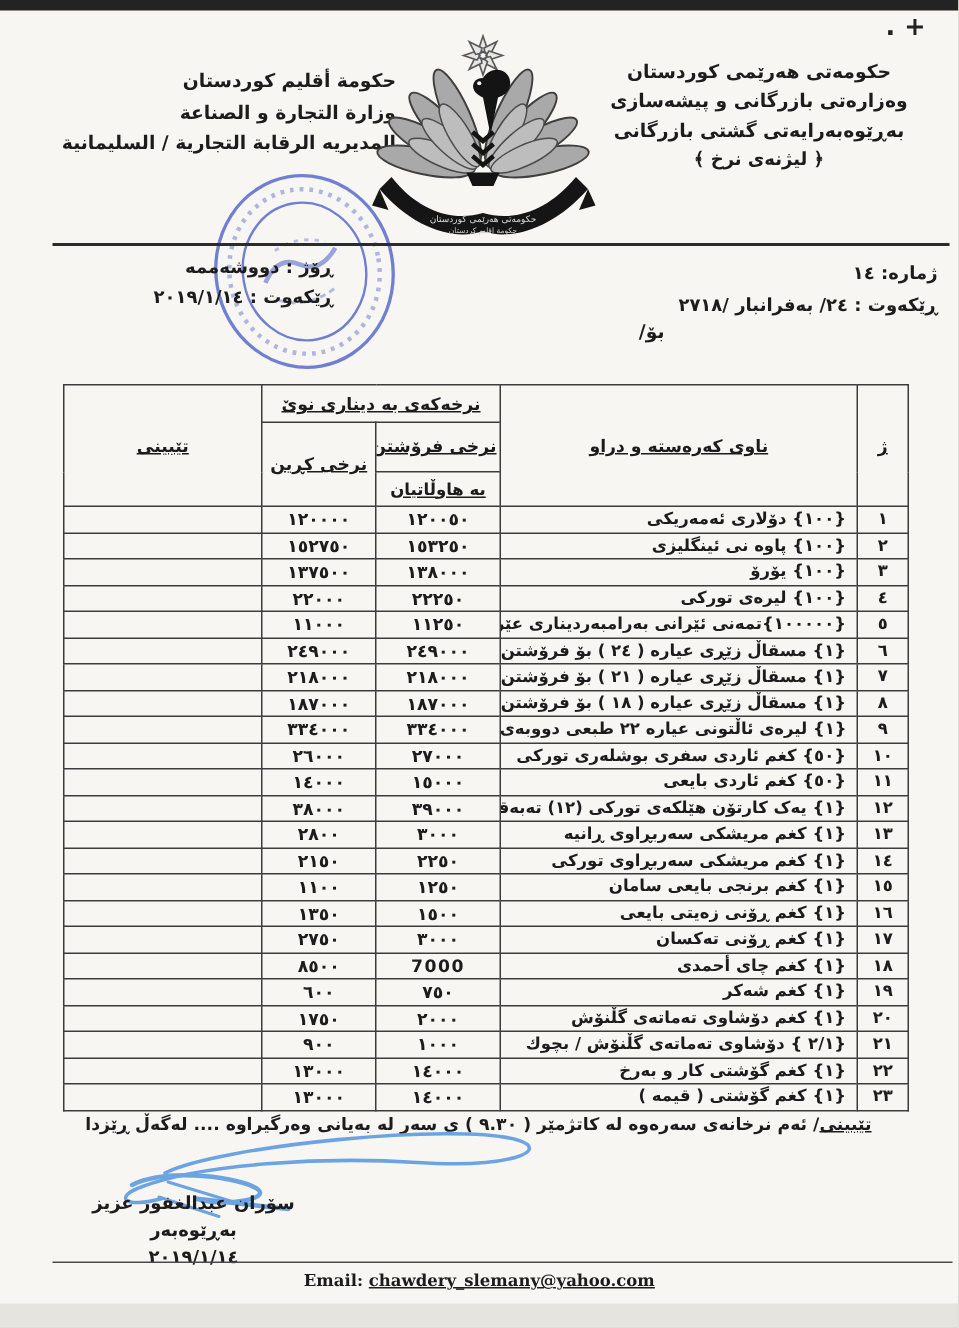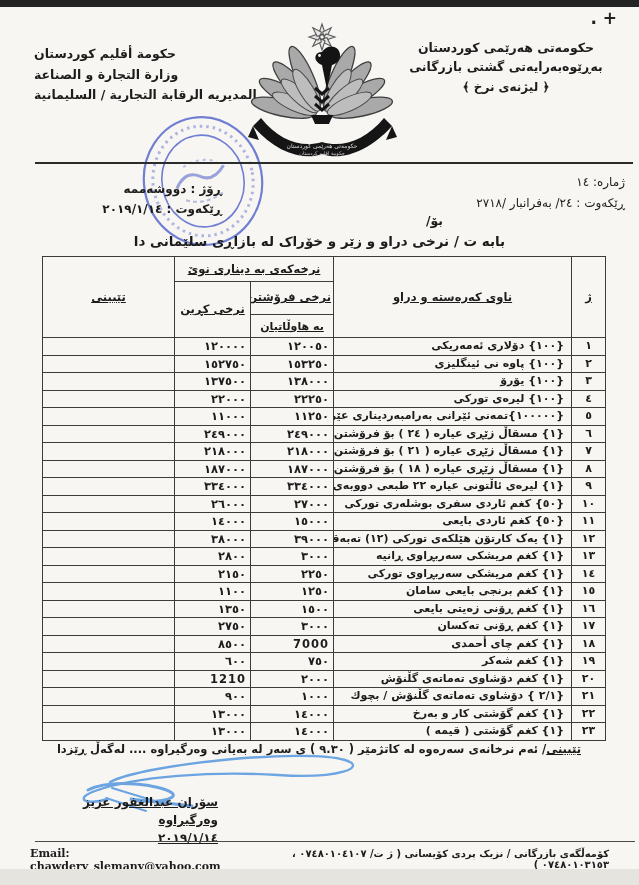--- a/index.html
+++ b/index.html
@@ -10,76 +10,77 @@
     color:#1c1c1c;direction:rtl;
   }
   .top-bar{position:absolute;left:0;top:0;width:639px;height:7px;background:#232323;}
   .bottom-strip{position:absolute;left:0;top:869px;width:639px;height:16px;background:#e6e4df;}
   .corner-mark{position:absolute;right:22px;top:8px;font-size:17px;font-weight:bold;color:#222;direction:ltr;}
 
   .hdr-right{position:absolute;right:12px;top:38px;width:242px;text-align:center;font-weight:bold;}
   .hdr-right .l1,.hdr-right .l2,.hdr-right .l3{font-size:12.5px;line-height:1.55;}
   .hdr-right .l4{font-size:10px;line-height:1.6;}
   .hdr-right .l5{font-size:12px;line-height:1.7;}
-  .hdr-left{position:absolute;left:34px;top:44px;width:230px;text-align:left;font-weight:bold;font-size:12.5px;line-height:1.65;}
+  .hdr-left{position:absolute;left:34px;top:44px;width:230px;text-align:right;font-weight:bold;font-size:12.5px;line-height:1.65;}
 
   .emblem{position:absolute;left:245px;top:22px;}
   .stamp{position:absolute;left:136px;top:108px;pointer-events:none;}
 
   .rule-1{position:absolute;left:35px;top:162px;width:598px;border-top:2.5px solid #2b2b2b;}
   .rule-2{position:absolute;left:35px;top:841px;width:600px;border-top:1.5px solid #4a4a4a;}
 
-  .meta-right{position:absolute;right:14px;top:172px;text-align:right;font-weight:normal;font-size:12px;line-height:1.75;}
-  .meta-left{position:absolute;left:24px;top:179px;width:198px;text-align:right;font-weight:bold;font-size:12px;line-height:1.7;}
+  .meta-right{position:absolute;right:14px;top:172px;text-align:right;font-weight:bold;font-size:12px;line-height:1.75;}
+  .meta-left{position:absolute;left:24px;top:168px;width:198px;text-align:right;font-weight:bold;font-size:12px;line-height:1.7;}
   .to-label{position:absolute;right:196px;top:213px;font-weight:bold;font-size:12.5px;}
   .doc-title{position:absolute;left:60px;right:60px;top:233px;text-align:center;font-weight:bold;font-size:13.5px;}
 
   table.price-table{
     position:absolute;left:42px;top:256px;width:563px;
     border-collapse:collapse;direction:rtl;table-layout:fixed;
   }
   .price-table th,.price-table td{
     border:1px solid #3c3c3c;font-weight:bold;padding:0 4px;
     overflow:hidden;white-space:nowrap;
   }
   .price-table th{font-size:11.5px;text-align:center;padding:1px 2px;text-decoration:underline;}
   .th-pre{white-space:pre-line;line-height:1.15;}
   .price-table td{height:16.5px;font-size:11px;line-height:1.05;}
   td.c-no{text-align:center;font-size:11px;}
   td.c-name{text-align:right;padding-right:7px;font-size:11px;}
-  td.c-sell,td.c-buy{font-size:11.5px;letter-spacing:1px;}
+  td.c-sell,td.c-buy{text-align:center;font-size:11.5px;letter-spacing:1px;}
   td.c-note{background:transparent;}
   tr.h-group th{height:22px;}
   tr.h-sub th{height:30px;}
   tr.h-sub2 th{height:20px;font-size:11px;margin-top:44px;}
 
   .note-line{position:absolute;right:58px;top:742px;font-weight:bold;font-size:11.5px;text-align:right;}
   .note-line .nl-label{text-decoration:underline;}
 
   .signature{position:absolute;left:50px;top:746px;}
-  .signer{position:absolute;left:40px;top:793px;width:178px;text-align:right;font-weight:bold;font-size:12px;line-height:1.5;text-decoration:underline;}
+  .signer{position:absolute;left:40px;top:793px;width:178px;text-align:center;font-weight:bold;font-size:12px;line-height:1.5;}
 
   .footer-line{
     position:absolute;left:30px;right:30px;top:847px;
     display:flex;flex-direction:row;justify-content:center;align-items:baseline;gap:7px;
     font-weight:bold;font-size:10px;direction:rtl;
   }
   .footer-email{direction:ltr;font-family:"DejaVu Serif","Liberation Serif",serif;font-size:11px;font-weight:bold;}
   .footer-email .addr{text-decoration:underline;}
 </style>
 </head>
 <body>
 
 <div class="page">
 
   <div class="top-bar"></div>
   <div class="corner-mark">. +</div>
 
   <div class="hdr-right">
     <div class="l1">حکومەتی هەرێمی کوردستان</div>
+    <div class="l2">وەزارەتی بازرگانی و پیشەسازی</div>
     <div class="l3">بەڕێوەبەرایەتی گشتی بازرگانی</div>
     <div class="l5">﴿  لیژنەی نرخ  ﴾</div>
   </div>
 
   <div class="hdr-left">
     <div>حكومة أقليم كوردستان</div>
     <div>وزارة التجارة و الصناعة</div>
     <div>المديريه الرقابة التجارية / السليمانية</div>
   </div>
 
@@ -154,21 +155,20 @@
   <div class="meta-right">
     <div>ژماره: ١٤</div>
     <div>ڕێکەوت : ٢٤/ بەفرانبار /٢٧١٨</div>
   </div>
   <div class="meta-left">
     <div>ڕۆژ : دووشەممە</div>
     <div>ڕێکەوت : ٢٠١٩/١/١٤</div>
   </div>
   <div class="to-label">بۆ/</div>
 
-  <div class="doc-title">بابه ت / نرخی دراو و زێر و خۆراک له بازاڕی سلێمانی دا</div>
 
   <table class="price-table">
     <colgroup>
       <col style="width:34px">
         <col style="width:238px">
         <col style="width:83px">
         <col style="width:76px">
         <col style="width:132px">
     </colgroup>
     <thead>
@@ -319,21 +319,21 @@
           <td class="c-no">١٩</td>
           <td class="c-name">{١} کغم شەکر</td>
           <td class="c-sell">٧٥٠</td>
           <td class="c-buy">٦٠٠</td>
           <td class="c-note"></td>
         </tr>
         <tr>
           <td class="c-no">٢٠</td>
           <td class="c-name">{١} کغم دۆشاوی تەماتەی گڵنۆش</td>
           <td class="c-sell">٢٠٠٠</td>
-          <td class="c-buy">1210</td>
+          <td class="c-buy">١٧٥٠</td>
           <td class="c-note"></td>
         </tr>
         <tr>
           <td class="c-no">٢١</td>
           <td class="c-name">{٢/١ } دۆشاوی تەماتەی گڵنۆش / بچوك</td>
           <td class="c-sell">١٠٠٠</td>
           <td class="c-buy">٩٠٠</td>
           <td class="c-note"></td>
         </tr>
         <tr>
@@ -362,28 +362,27 @@
       <g stroke="#5d9ce0" fill="none" stroke-width="2.4" opacity="0.9" stroke-linecap="round">
         <path d="M60 36 C95 18 255 2 295 14 C318 21 290 33 228 29 C165 25 85 30 45 45 C25 52 33 60 58 53"></path>
         <path d="M38 44 C62 32 112 39 122 47 C130 53 102 59 80 53 L142 60" stroke-width="3"></path>
         <path d="M62 42 l46 14 m-52 -4 l40 13" stroke-width="2"></path>
       </g>
     </svg>
   </div>
 
   <div class="signer">
     <div>سۆران عبدالغفور عزیز</div>
-    <div>وەرگیراوە</div>
+    <div>بەڕێوەبەر</div>
     <div>٢٠١٩/١/١٤</div>
   </div>
 
   <div class="rule-2"></div>
 
   <div class="footer-line">
-    <span>کۆمەڵگەی بازرگانی / نزیک پردی کۆیسانی ( ژ ت/ ٠٧٤٨٠١٠٤١٠٧ ، ٠٧٤٨٠١٠٣١٥٣ )</span>
     <span class="footer-email">
       <span>Email:</span>
       <span class="addr">chawdery_slemany@yahoo.com</span>
     </span>
   </div>
 
   <div class="bottom-strip"></div>
 </div>
 
 </body></html>

